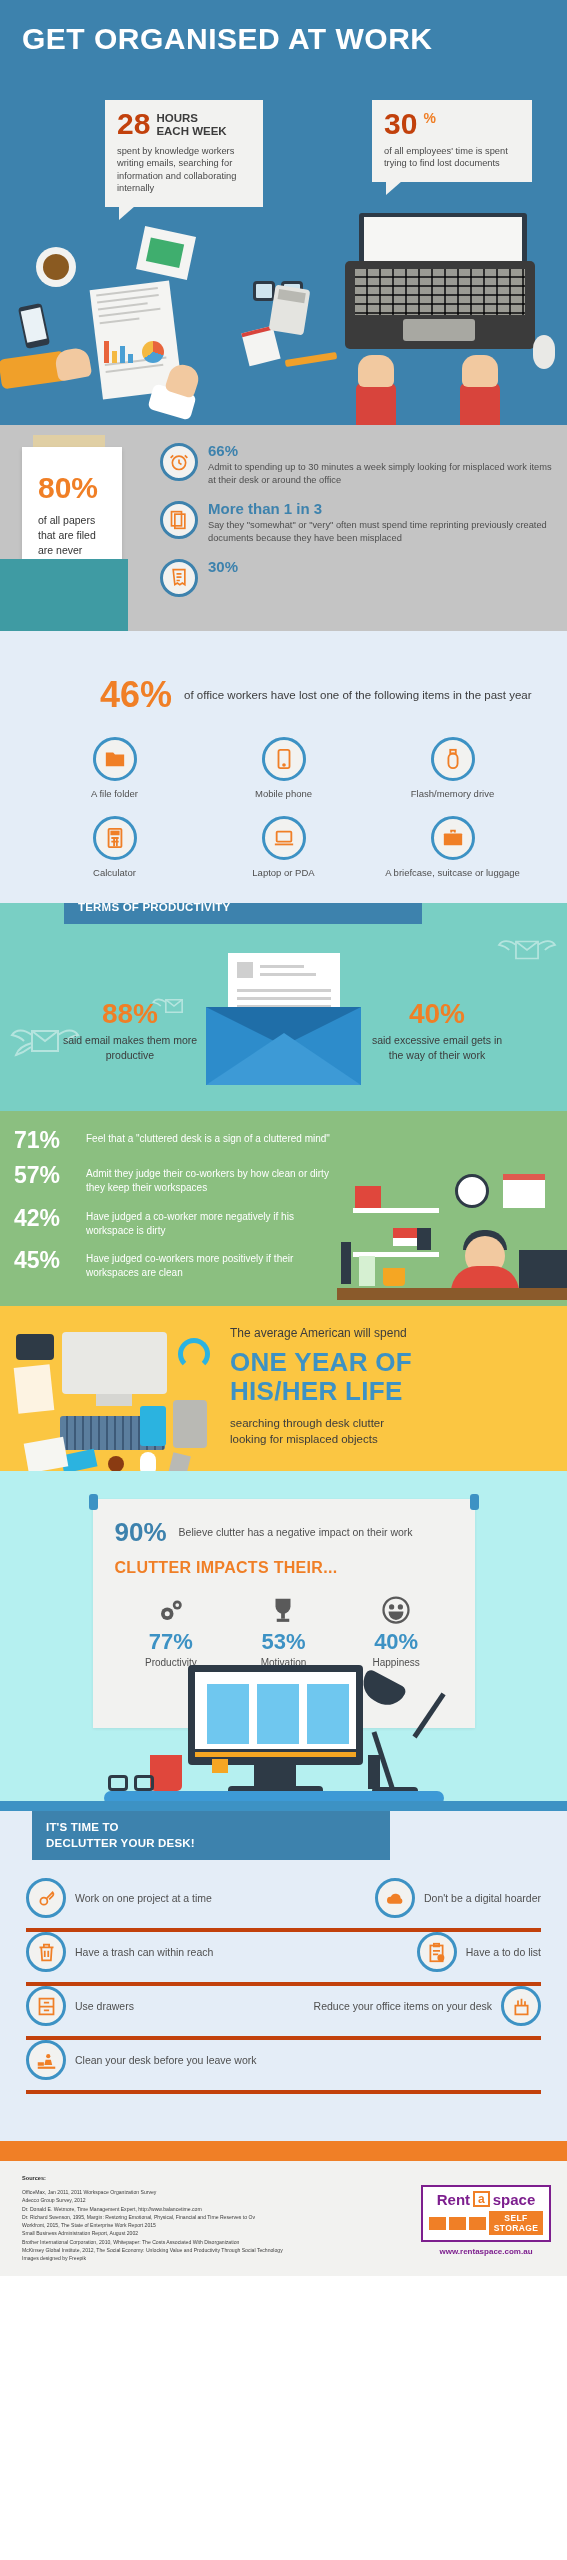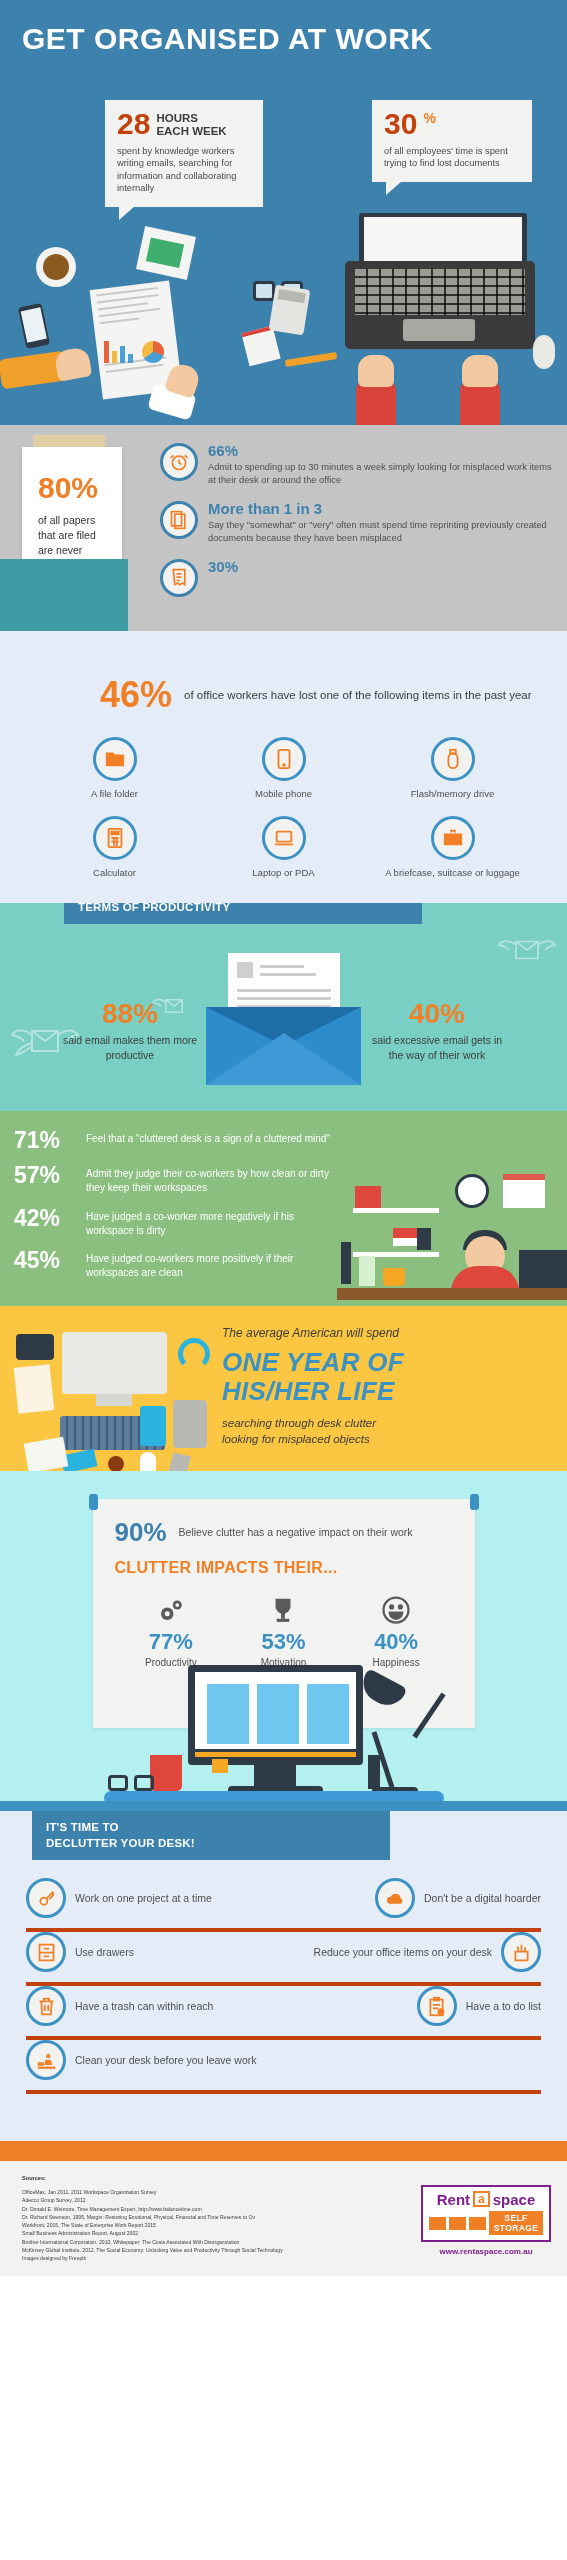--- a/index.html
+++ b/index.html
@@ -142,21 +142,21 @@
   .clock-o { position:absolute; left:118px; top:18px; width:34px; height:34px; border-radius:50%;
     background:#fff; border:3px solid #2e3a46; }
   .calendar-o { position:absolute; left:166px; top:18px; width:42px; height:34px; background:#fff;
     border-top:6px solid #e05a4f; }
   .man-head { position:absolute; left:128px; bottom:30px; width:40px; height:40px; border-radius:50%; background:#f2c9a0; }
   .man-hair { position:absolute; left:126px; bottom:56px; width:44px; height:20px; border-radius:22px 22px 0 0; background:#2e3a46; }
   .man-body { position:absolute; left:114px; bottom:6px; width:68px; height:34px; border-radius:26px 26px 0 0; background:#e0473c; }
   .monitor-o { position:absolute; left:182px; bottom:18px; width:48px; height:38px; background:#2e3a46; }
 
   
-  .yellow { position:relative; background:#fbc642; padding:20px 0 22px 0; min-height:165px; overflow:hidden;font-style:italic; }
+  .yellow { position:relative; background:#fbc642; padding:20px 0 22px 8px; min-height:165px; overflow:hidden; }
   .y-right { margin-left:222px; padding-right:14px; }
   .y-top { font-size:12px; color:#3c3c3c; margin-bottom:8px; }
   .y-big { font-size:26px; font-weight:bold; color:#3d92c4; line-height:1.1; letter-spacing:.3px; }
   .y-bot { font-size:11.5px; color:#3c3c3c; line-height:1.4; margin-top:10px; }
   .ydesk { position:absolute; left:10px; top:26px; width:205px; height:130px; }
   .ymon { position:absolute; left:52px; top:0; width:105px; height:62px; background:#e8e8e4; border-radius:4px; }
   .ymon::after{content:"";position:absolute;left:34px;top:62px;width:36px;height:12px;background:#d6d6d2;}
   .ykb { position:absolute; left:50px; top:84px; width:105px; height:34px; background:#3d5a78; border-radius:3px;
     background-image: repeating-linear-gradient(to right,#5b7e9e 0 6px,#3d5a78 6px 8px),
                       repeating-linear-gradient(to bottom,#5b7e9e 0 6px,#3d5a78 6px 8px); }
@@ -668,58 +668,58 @@
               </svg>
           </div>
           <span class="tip-t">Don't be a digital hoarder</span>
         </div>
       </div>
 
       <div class="tip-row">
         <div class="tip">
           <div class="tip-c">
             <svg viewBox="0 0 24 24" fill="none" stroke="#f07f26" stroke-width="2">
-              <rect x="4" y="3" width="16" height="18"></rect>
-                <path d="M4 12h16M9 7.5h6M9 16.5h6"></path>
-            </svg>
-          </div>
-          <span class="tip-t">Use drawers</span>
-        </div>
-        <div class="spacer"></div>
-        <div class="tip rev">
-          <div class="tip-c">
-            <svg viewBox="0 0 24 24" fill="none" stroke="#f07f26" stroke-width="2">
-              <path d="M5 11h14v10H5z"></path>
-                <path d="M8 11V5M12 11V3M16 11V6"></path>
-            </svg>
-          </div>
-          <span class="tip-t">Reduce your office items on your desk</span>
-        </div>
-      </div>
-
-      <div class="tip-row">
-        <div class="tip">
-          <div class="tip-c">
-            <svg viewBox="0 0 24 24" fill="none" stroke="#f07f26" stroke-width="2">
               <path d="M4 6h16M6 6l1 15h10l1-15M10 10v7M14 10v7M9 6V3h6v3"></path>
             </svg>
           </div>
           <span class="tip-t">Have a trash can within reach</span>
         </div>
         <div class="spacer"></div>
         <div class="tip">
           <div class="tip-c">
             <svg viewBox="0 0 24 24" fill="none" stroke="#f07f26" stroke-width="2">
               <rect x="5" y="4" width="14" height="18"></rect>
                 <rect x="9" y="2" width="6" height="3"></rect>
               <path d="M8 10h8M8 14h6"></path>
                 <circle cx="17" cy="18" r="3" fill="#f07f26"></circle>
             </svg>
           </div>
           <span class="tip-t">Have a to do list</span>
+        </div>
+      </div>
+
+      <div class="tip-row">
+        <div class="tip">
+          <div class="tip-c">
+            <svg viewBox="0 0 24 24" fill="none" stroke="#f07f26" stroke-width="2">
+              <rect x="4" y="3" width="16" height="18"></rect>
+                <path d="M4 12h16M9 7.5h6M9 16.5h6"></path>
+            </svg>
+          </div>
+          <span class="tip-t">Use drawers</span>
+        </div>
+        <div class="spacer"></div>
+        <div class="tip rev">
+          <div class="tip-c">
+            <svg viewBox="0 0 24 24" fill="none" stroke="#f07f26" stroke-width="2">
+              <path d="M5 11h14v10H5z"></path>
+                <path d="M8 11V5M12 11V3M16 11V6"></path>
+            </svg>
+          </div>
+          <span class="tip-t">Reduce your office items on your desk</span>
         </div>
       </div>
 
       <div class="tip-row single">
         <div class="tip">
           <div class="tip-c">
             <svg viewBox="0 0 24 24" fill="#f07f26">
               <circle cx="14" cy="7" r="2.4"></circle>
                 <path d="M11 11h6l1.5 6h-9z"></path>
                 <rect x="2" y="14" width="7" height="4"></rect>

